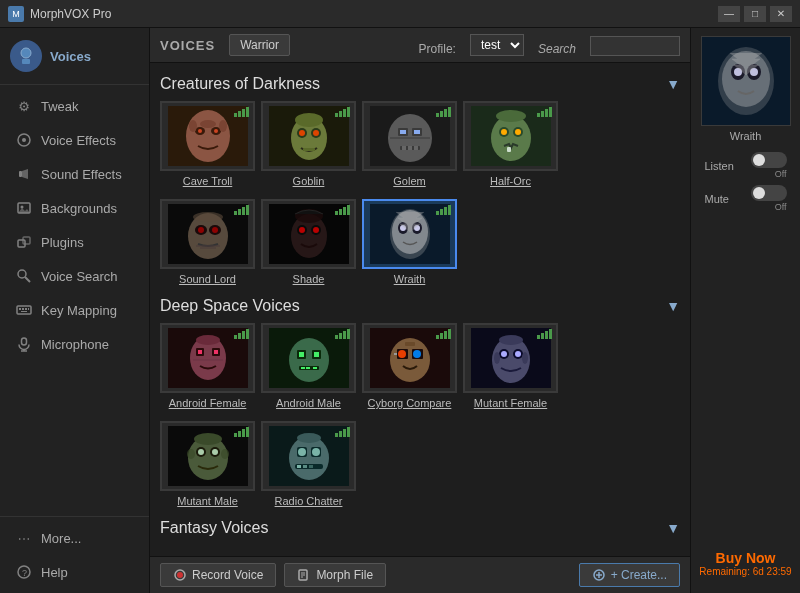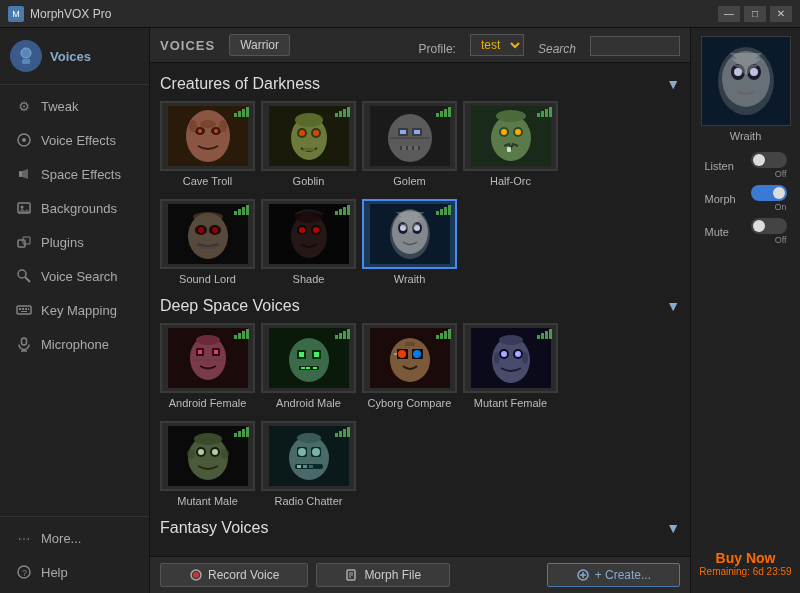--- a/index.html
+++ b/index.html
@@ -166,21 +166,21 @@
     .toolbar-profile {
       display: flex;
       align-items: flex-end;
       gap: 14px;
       margin-left: auto;
     }
     .profile-label { font-size: 12px; color: #aaa; }
     .profile-select {
       background: #333;
       border: 1px solid #555;
-      color: #eab308;
+      color: #ffffff;
       padding: 2px 6px;
       font-size: 12px;
       cursor: pointer;
     }
     .search-label { font-size: 12px; color: #aaa; font-style: italic; }
     .search-input {
       background: #333;
       border: 1px solid #555;
       color: #ccc;
       padding: 2px 6px;
@@ -255,20 +255,21 @@
     }
     .signal-bar {
       width: 3px;
       background: #4a9a4a;
     }
     .voice-label {
       font-size: 11px;
       color: #bbb;
       margin-top: 4px;
       text-align: center;
+      text-decoration: underline;
     }
 
     
     .face-svg {
       width: 80px;
       height: 60px;
     }
 
     
     .bottom-bar {
@@ -276,21 +277,21 @@
       padding: 6px 10px;
       display: flex;
       align-items: center;
       gap: 8px;
       border-top: 1px solid #111;
     }
     .bottom-btn {
       background: #3a3a3a;
       border: 1px solid #555;
       color: #ccc;
-      padding: 4px 28px;
+      padding: 4px 12px;
       font-size: 12px;
       cursor: pointer;
       border-radius: 2px;
       display: flex;
       align-items: center;
       gap: 5px;
     }
     .create-btn {
       margin-left: auto;
       border-color: #4a7aab;
@@ -422,21 +423,21 @@
         </span>
         <span>Voice Effects</span>
       </div>
       <div class="sidebar-item">
         <span class="sidebar-item-icon">
           <svg width="16" height="16" viewBox="0 0 16 16">
               <rect x="3" y="5" width="3" height="6" rx="1" fill="#aaa"></rect>
               <polygon points="6,5 6,11 12,13 12,3" fill="#aaa" opacity="0.7"></polygon>
             </svg>
         </span>
-        <span>Space Effects</span>
+        <span>Sound Effects</span>
       </div>
       <div class="sidebar-item">
         <span class="sidebar-item-icon">
           <svg width="16" height="16" viewBox="0 0 16 16">
               <rect x="2" y="3" width="12" height="10" rx="1" fill="none" stroke="#aaa" stroke-width="1.5"></rect>
               <circle cx="6" cy="7" r="1.5" fill="#aaa"></circle>
               <polygon points="2,13 6,8 9,11 11,9 14,13" fill="#aaa" opacity="0.6"></polygon>
             </svg>
         </span>
         <span>Backgrounds</span>
@@ -898,29 +899,20 @@
     <div class="control-row">
       <span class="control-label">Listen</span>
       <div class="toggle-container">
         <div class="toggle">
             <div class="toggle-knob"></div>
           </div>
         <span class="toggle-status">Off</span>
       </div>
     </div>
 
-    <div class="control-row">
-      <span class="control-label">Morph</span>
-      <div class="toggle-container">
-        <div class="toggle on">
-          <div class="toggle-knob"></div>
-        </div>
-        <span class="toggle-status">On</span>
-      </div>
-    </div>
 
     <div class="control-row">
       <span class="control-label">Mute</span>
       <div class="toggle-container">
         <div class="toggle">
           <div class="toggle-knob"></div>
         </div>
         <span class="toggle-status">Off</span>
       </div>
     </div>

